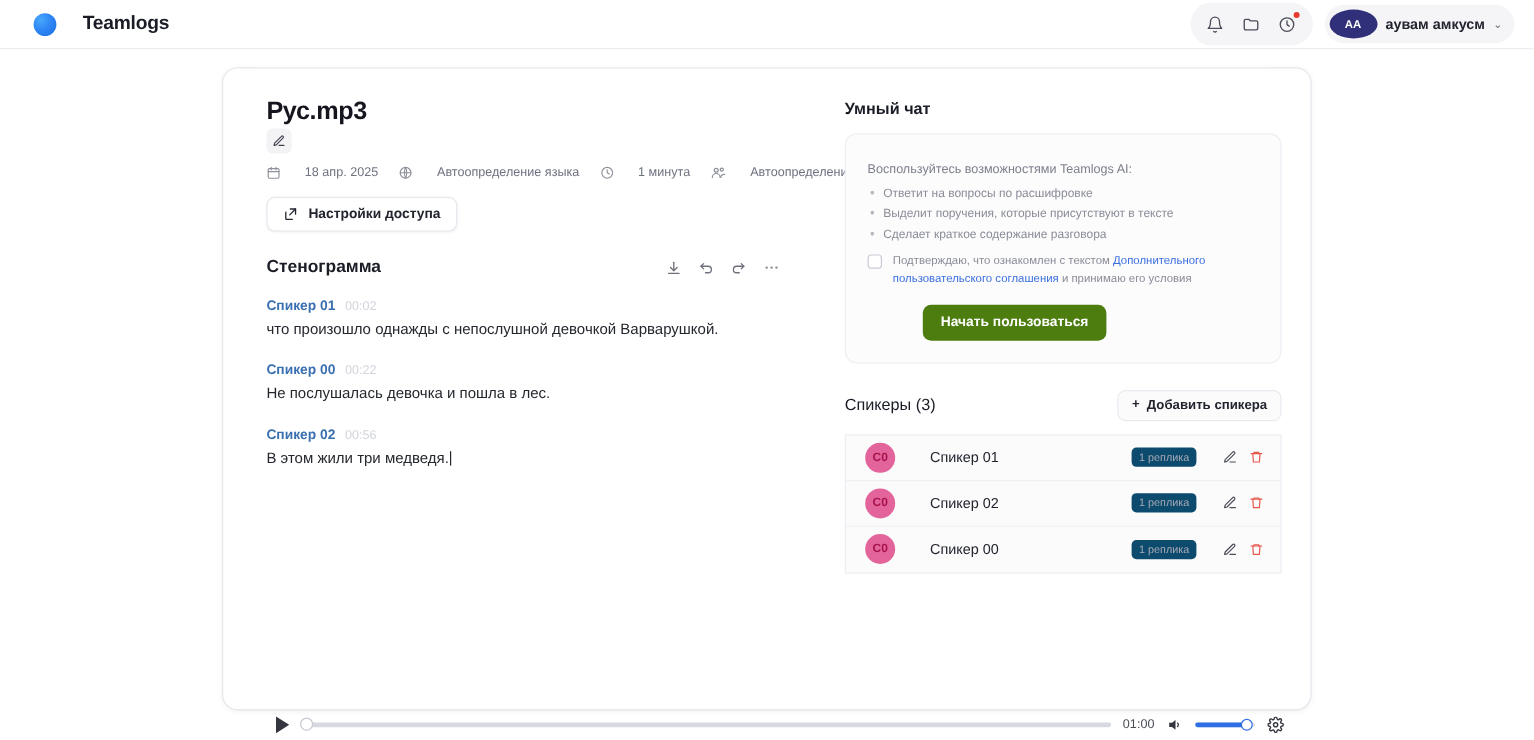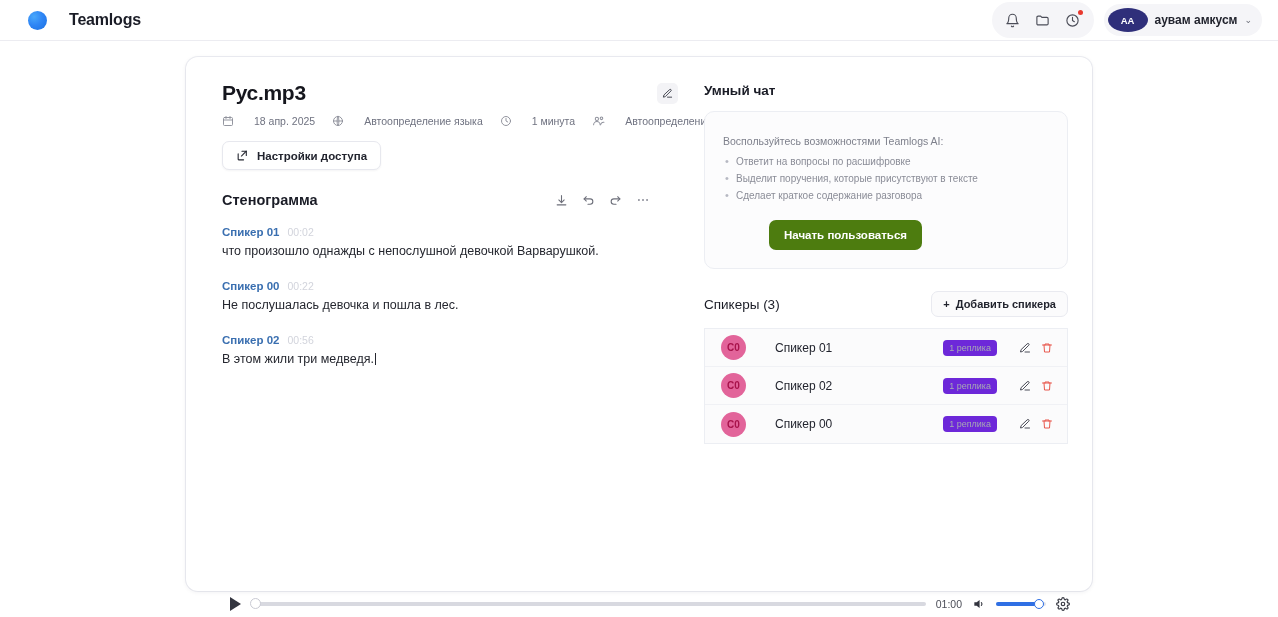--- a/index.html
+++ b/index.html
@@ -59,21 +59,21 @@
     position: absolute; left: 186px; top: 57px;
     width: 906px; height: 534px;
     background: #ffffff; border-radius: 12px;
     box-shadow: 0 1px 5px rgba(30,35,60,.07), 0 0 0 1px rgba(235,236,242,.9);
     display: flex;
   }
   .col-left { width: 500px; padding: 24px 0 0 36px; }
   .col-right { width: 406px; padding: 26px 24px 0 18px; }
 
   
-  .file-title-row { display: flex; align-items: flex-start; justify-content: space-between; padding-right: 8px;}
+  .file-title-row { display: flex; align-items: flex-start; justify-content: space-between; padding-right: 8px; flex-direction: column;}
   .file-title { font-size: 21px; font-weight: bold; color: #15161d; letter-spacing: -0.3px; }
   .edit-sq {
     width: 21px; height: 21px; border-radius: 5px; background: #f3f3f6;
     display: flex; align-items: center; justify-content: center; cursor: pointer;
     margin-top: 2px;
   }
   .meta-row { display: flex; align-items: center; gap: 17px; margin-top: 9px; }
   .meta-item { display: flex; align-items: center; gap: 20px; }
   .meta-text { font-size: 10.5px; color: #6f7280; white-space: nowrap; }
 
@@ -161,21 +161,21 @@
   }
   .spk-row:last-child { border-bottom: none; }
   .spk-avatar {
     width: 25px; height: 25px; border-radius: 50%;
     background: #e2649a; color: #a8134b;
     font-size: 10px; font-weight: bold;
     display: flex; align-items: center; justify-content: center; flex: none;
   }
   .spk-name { font-size: 12px; color: #22242e; margin-left: 29px; flex: 1; }
   .spk-badge {
-    font-size: 9px; color: #a7a9b4; background: #6d28d9;
+    font-size: 9px; color: #a7a9b4; background: #0c4a6e;
     border-radius: 4px; padding: 3px 6px; margin-right: 12px;
   }
   .spk-act { cursor: pointer; display: flex; align-items: center; margin-left: 10px; }
 
   
   .player {
     position: absolute; left: 186px; top: 591px;
     width: 906px; height: 26px;
     display: flex; align-items: center; gap: 10px;
     padding: 0 22px 0 44px;
@@ -355,20 +355,26 @@
 
     <div class="panel-title">Умный чат</div>
 
     <div class="ai-card">
       <div class="ai-sub">Воспользуйтесь возможностями Teamlogs AI:</div>
       <ul class="ai-list">
         <li>Ответит на вопросы по расшифровке</li>
         <li>Выделит поручения, которые присутствуют в тексте</li>
         <li>Сделает краткое содержание разговора</li>
       </ul>
+      <div class="consent">
+        <div class="cbox"></div>
+        <div class="consent-text">
+          <span>Подтверждаю, что ознакомлен с текстом </span><a href="#">Дополнительного пользовательского соглашения</a><span> и принимаю его условия</span>
+        </div>
+      </div>
       <button class="cta">Начать пользоваться</button>
     </div>
 
     <div class="spk-head">
       <div class="spk-title">Спикеры (3)</div>
       <div class="add-spk">
         <span class="plus">+</span>
         <span>Добавить спикера</span>
       </div>
     </div>

